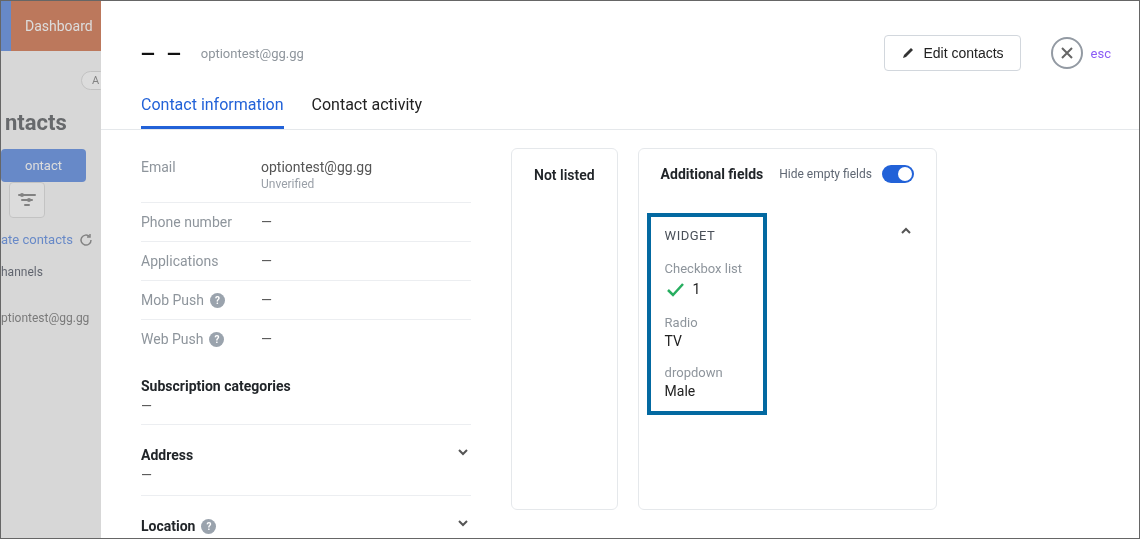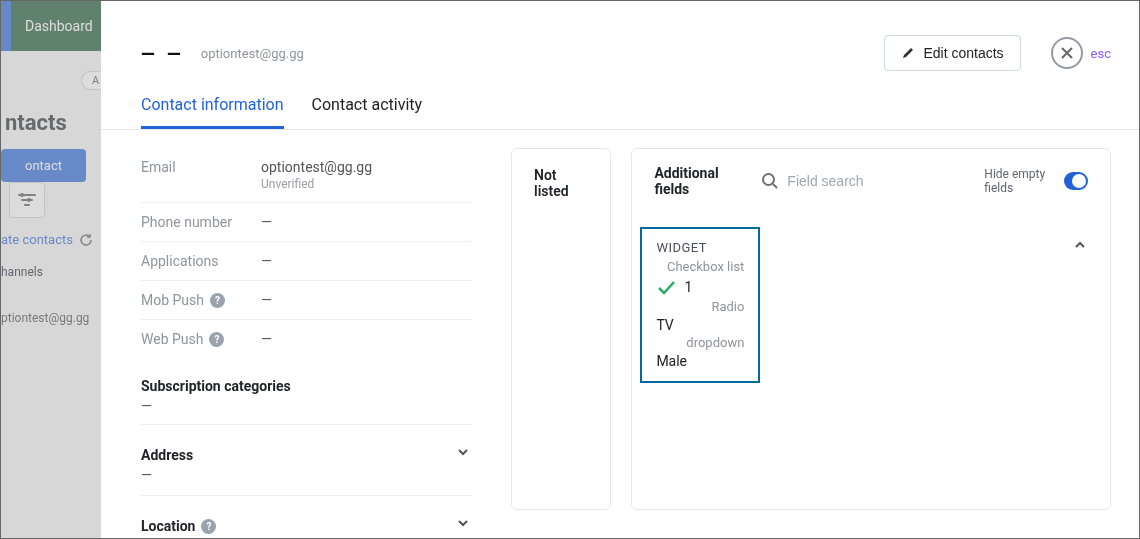--- a/index.html
+++ b/index.html
@@ -29,21 +29,21 @@
       padding: 0 10px;
       color: #fff;
     }
     .bg-topnav .nav-item {
       padding: 0 14px;
       height: 50px;
       display: flex;
       align-items: center;
       background: #2262d8;
     }
-    .bg-topnav .nav-item.active { background: #14532d; }
+    .bg-topnav .nav-item.active { background: #c2410c; }
     .bg-left {
       position: absolute;
       top: 50px;
       left: 0;
       width: 100px;
       padding: 10px 0 0 0;
     }
     .bg-pill {
       background: #fff;
       border: 1px solid #ccc;
@@ -273,26 +273,26 @@
       padding: 0 22px 18px;
     }
     .group-header {
       display: flex;
       justify-content: space-between;
       align-items: center;
       padding: 14px 0 8px;
     }
     .group-title { font-size: 13px; color: #4a5059; letter-spacing: 0.5px; }
     .highlight-box {
-      border: 2px solid #0369a1;
+      border: 4px solid #0369a1;
       padding: 4px 14px 12px;
       margin-left: -14px;
       width: 120px;
     }
-    .field-item { margin-top: 2px; text-align: right; }
+    .field-item { margin-top: 16px; }
     .field-label { font-size: 13px; color: #8e959c; }
     .field-value { font-size: 14px; color: #222; margin-top: 3px; display: flex; align-items: center; gap: 8px; }
     .check-icon { color: #27ae60; }
     .check-icon svg { width: 20px; height: 20px; }
     svg { display: block; }
   </style>
 </head>
 <body>
 
 <div class="bg-page">
@@ -414,27 +414,20 @@
 
       </div>
     </div>
 
     <div class="col-right">
       <div class="card simple">Not listed</div>
 
       <div class="card">
         <div class="card-header">
           <span class="card-title">Additional fields</span>
-          <div class="search-wrap">
-            <svg width="18" height="18" viewBox="0 0 18 18">
-                <circle cx="7.5" cy="7.5" r="5.5" stroke="#6a6f78" stroke-width="2" fill="none"></circle>
-                <path d="M12 12l4 4" stroke="#6a6f78" stroke-width="2"></path>
-              </svg>
-            <input class="search-input" placeholder="Field search" style="">
-          </div>
           <div class="hide-empty">
             <span>Hide empty fields</span>
             <div class="toggle">
                 <div class="knob"></div>
               </div>
           </div>
         </div>
 
         <div class="card-group">
           <div class="group-header">

